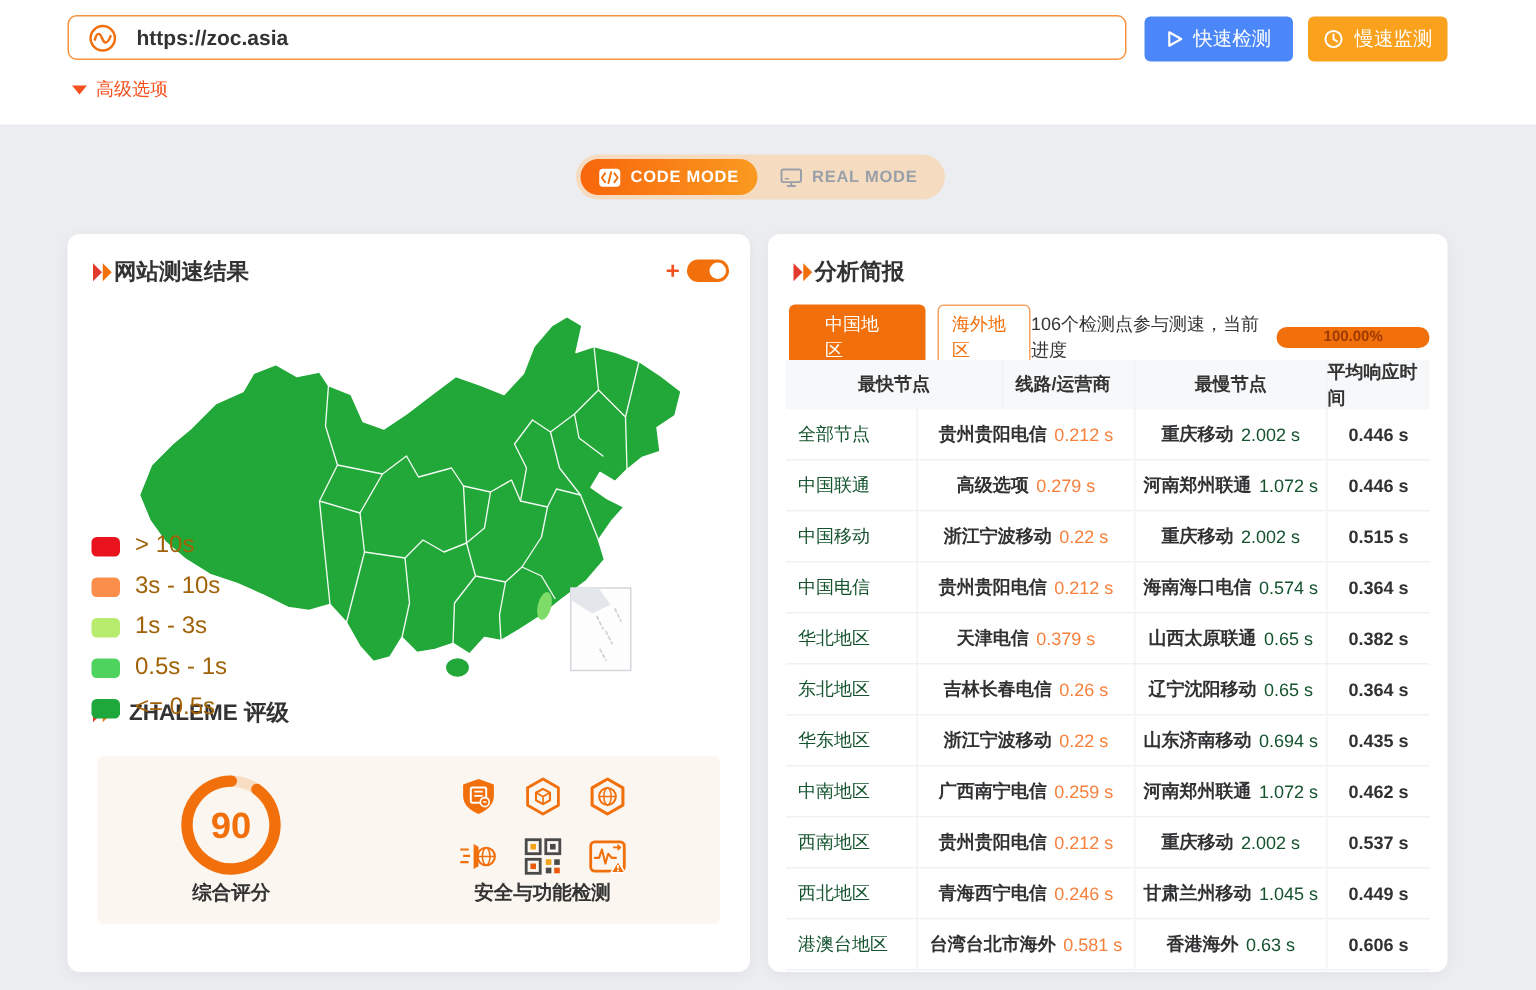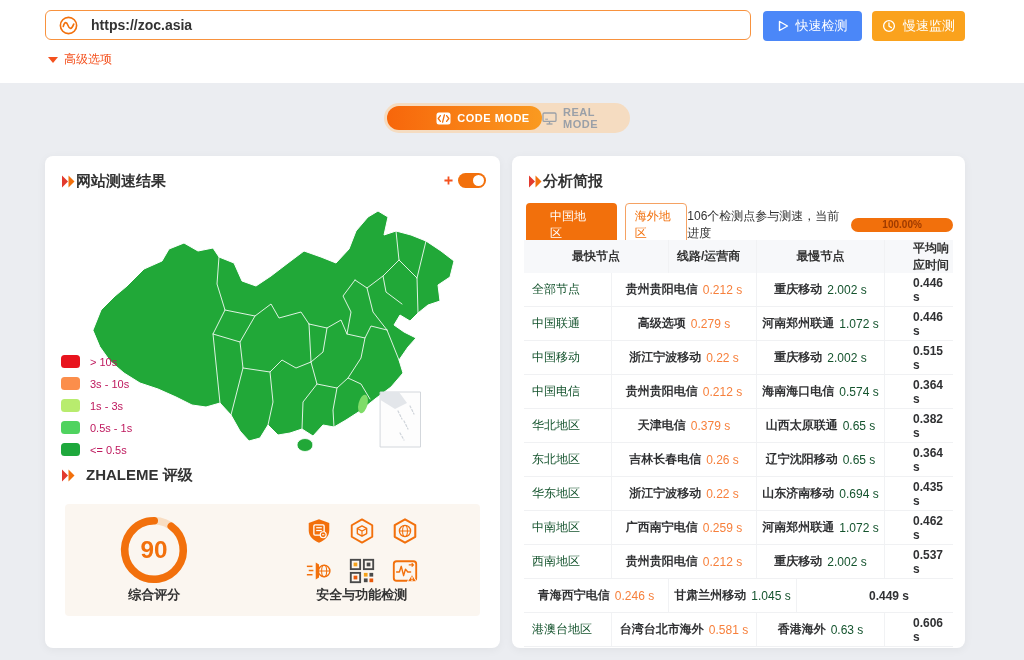--- a/index.html
+++ b/index.html
@@ -34,21 +34,21 @@
   .tri-down{width:0;height:0;border-left:5px solid transparent;border-right:5px solid transparent;border-top:6px solid #f4511e;}
   
   .mode-wrap{
     position:absolute;left:384px;top:103px;width:246px;height:30px;box-sizing:border-box;
     background:#f5dcc1;border-radius:16px;display:flex;align-items:center;padding:3px;
   }
   .mode-code{
     width:118px;height:24px;border-radius:13px;cursor:pointer;
     background:linear-gradient(90deg,#f7660b,#fa9a20);
     color:#fff;font-size:11px;font-weight:bold;letter-spacing:.5px;
-    display:flex;align-items:center;justify-content:center;gap:6px;padding-left:37px;
+    display:flex;align-items:center;justify-content:center;gap:6px;
   }
   .mode-real{
     flex:1;display:flex;align-items:center;justify-content:center;gap:6px;cursor:pointer;
     color:#9aa0a8;font-size:11px;font-weight:bold;letter-spacing:.5px;
   }
   
   .card{position:absolute;background:#fff;border-radius:8px;box-shadow:0 2px 10px rgba(0,0,0,.05);}
   #left-card{left:45px;top:156px;width:455px;height:492px;}
   #right-card{left:512px;top:156px;width:453px;height:492px;}
   .card-title{
@@ -56,21 +56,21 @@
     font-size:15px;font-weight:bold;color:#333;
   }
   .hdr-right{position:absolute;right:14px;top:17px;display:flex;align-items:center;gap:5px;}
   .switch{width:28px;height:15px;border-radius:8px;background:#f2700c;position:relative;cursor:pointer;}
   .switch .knob{position:absolute;right:2px;top:2px;width:11px;height:11px;border-radius:50%;background:#fff;}
   
   .map-svg{position:absolute;left:20px;top:36px;}
   .legend{position:absolute;left:16px;top:199px;display:flex;flex-direction:column;gap:9px;z-index:2;}
   .legend-item{display:flex;align-items:center;gap:10px;}
   .legend-swatch{width:19px;height:13px;border-radius:3.5px;}
-  .legend-label{font-size:11px;color:#be185d;}
+  .legend-label{font-size:16px;color:#a16207;}
   .section2{position:absolute;left:16px;top:310px;display:flex;align-items:center;gap:10px;
     font-size:15px;font-weight:bold;color:#333;}
   .rating-box{
     position:absolute;left:20px;top:348px;width:415px;height:112px;border-radius:4px;
     background:#fbf6f0;display:flex;
   }
   .rating-col{display:flex;flex-direction:column;align-items:center;justify-content:space-between;
     padding:10px 0 12px 0;box-sizing:border-box;}
   .rating-col.left{width:43%;}
   .rating-col.right{width:57%;}
@@ -89,21 +89,21 @@
   }
   .rtable{position:absolute;left:12px;right:12px;top:84px;}
   .trow{display:flex;align-items:center;height:33px;border-bottom:1px solid #f0f1f3;}
   .thead{background:#f7f8fa;border-bottom:none;font-weight:bold;}
   .thead .cell{color:#333;font-weight:bold;}
   .cell{font-size:12px;box-sizing:border-box;height:100%;display:flex;align-items:center;justify-content:center;border-right:1px solid #f1f2f4;}
   .trow .cell:last-child{border-right:none;}
   .c1{width:88px;justify-content:flex-start;padding-left:8px;color:#14532d;}
   .c2{width:145px;}
   .c3{width:128px;}
-  .c4{flex:1;margin-left:28px;}
+  .c4{flex:1;}
   .node{color:#303133;font-weight:bold;}
   .tval{margin-left:5px;}
   .tval.fast{color:#f7803c;}
   .tval.slow{color:#14532d;}
   .avg{color:#303133;font-weight:bold;}
 </style>
 </head>
 <body>
 
 <div class="topbar">
@@ -472,20 +472,21 @@
           </div>
           <div class="cell c3">
             <span class="node">重庆移动</span>
             <span class="tval slow">2.002 s</span>
           </div>
           <div class="cell c4">
             <span class="avg">0.537 s</span>
           </div>
         </div>
         <div class="trow">
+          <div class="cell c1">西北地区</div>
           <div class="cell c2">
             <span class="node">青海西宁电信</span>
             <span class="tval fast">0.246 s</span>
           </div>
           <div class="cell c3">
             <span class="node">甘肃兰州移动</span>
             <span class="tval slow">1.045 s</span>
           </div>
           <div class="cell c4">
             <span class="avg">0.449 s</span>

